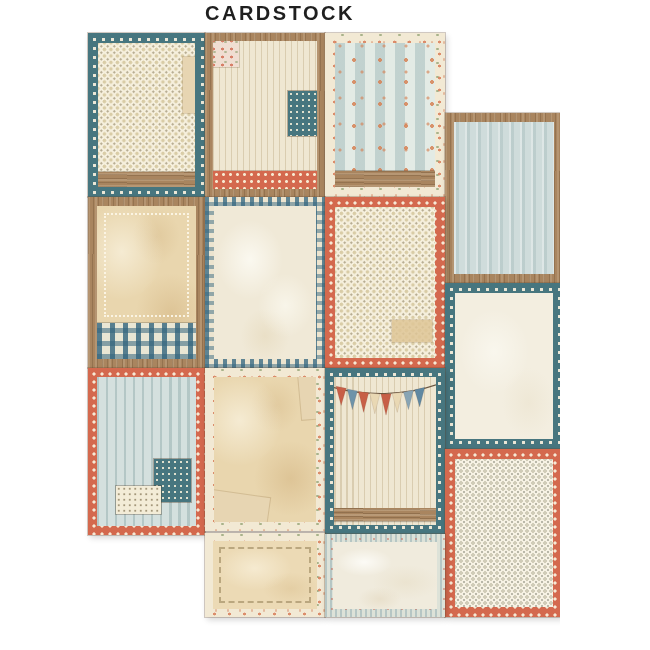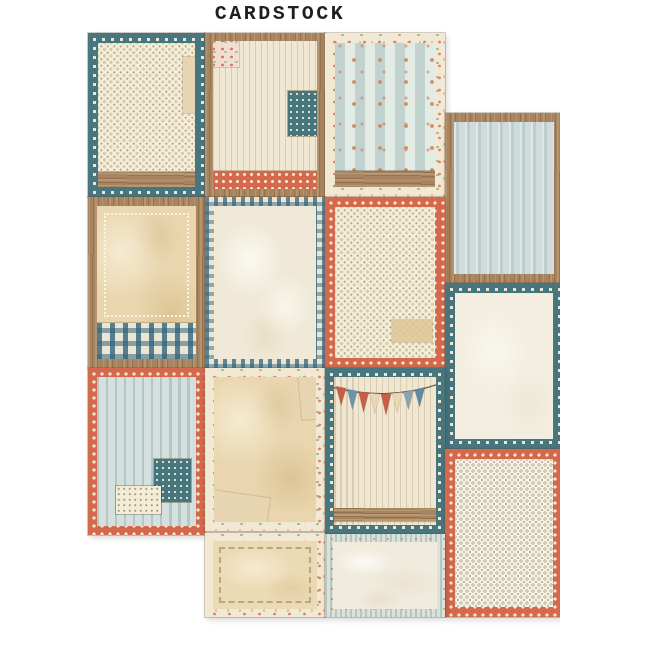--- a/index.html
+++ b/index.html
@@ -1,18 +1,18 @@
 <!DOCTYPE html>
 <html style="--background: #ffffff; --title-color: #1f1f1f; --teal: #47767f; --salmon: #d4694e; --cream: #f3ecd9; --tan-paper: #e8d2a8; --wood: #a9855f; --light-blue: #d4e0de; --gingham-blue: #3e7189;"><head>
 <meta charset="utf-8">
 <style>
   html,body{margin:0;padding:0;background:#fff;}
   .stage{position:relative;width:560px;height:650px;overflow:hidden;
          background:var(--background,#ffffff);
-         font-family:Liberation Mono, monospace;}
+         font-family:Liberation Sans, sans-serif;}
   .title{position:absolute;top:2px;left:0;right:0;margin:0;text-align:center;
          font-size:20px;font-weight:700;letter-spacing:2.5px;
          color:var(--title-color,#222222);}
   .sheet{position:absolute;left:88px;top:33px;width:475px;height:584px;}
   .card{position:absolute;box-sizing:border-box;
         box-shadow:0 0 0 1px rgba(101,72,45,.28), 2px 3px 6px rgba(0,0,0,.16);}
   .inner{position:absolute;overflow:hidden;}
   .b8 .inner{inset:8px;} .b9 .inner{inset:9px;} .b10 .inner{inset:10px;}
 
   

